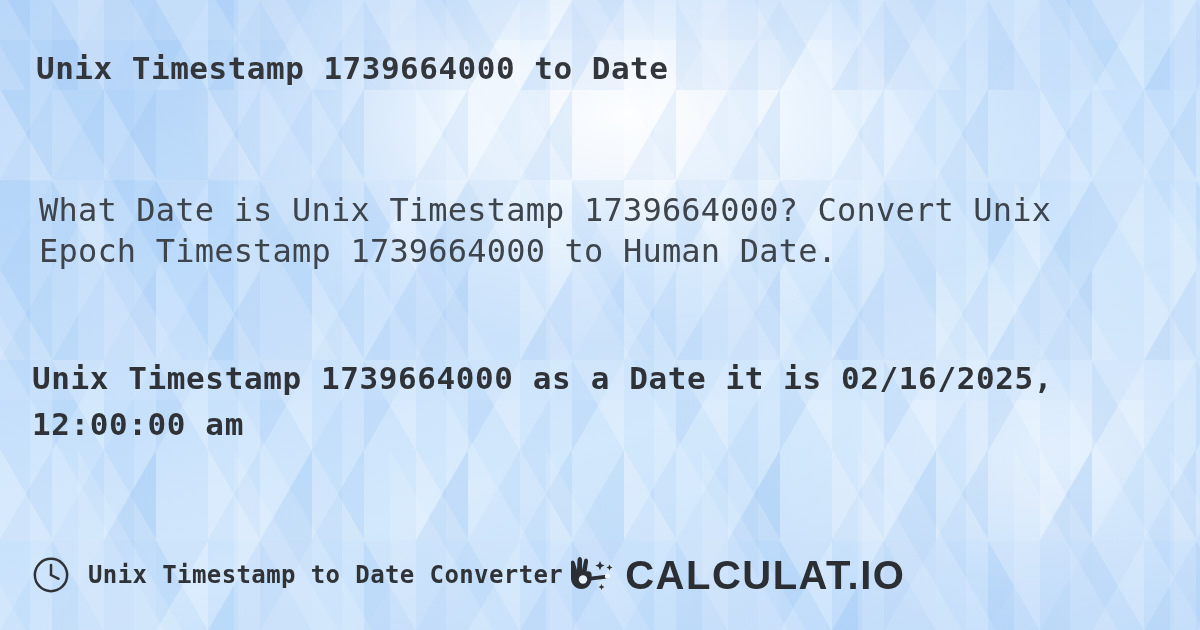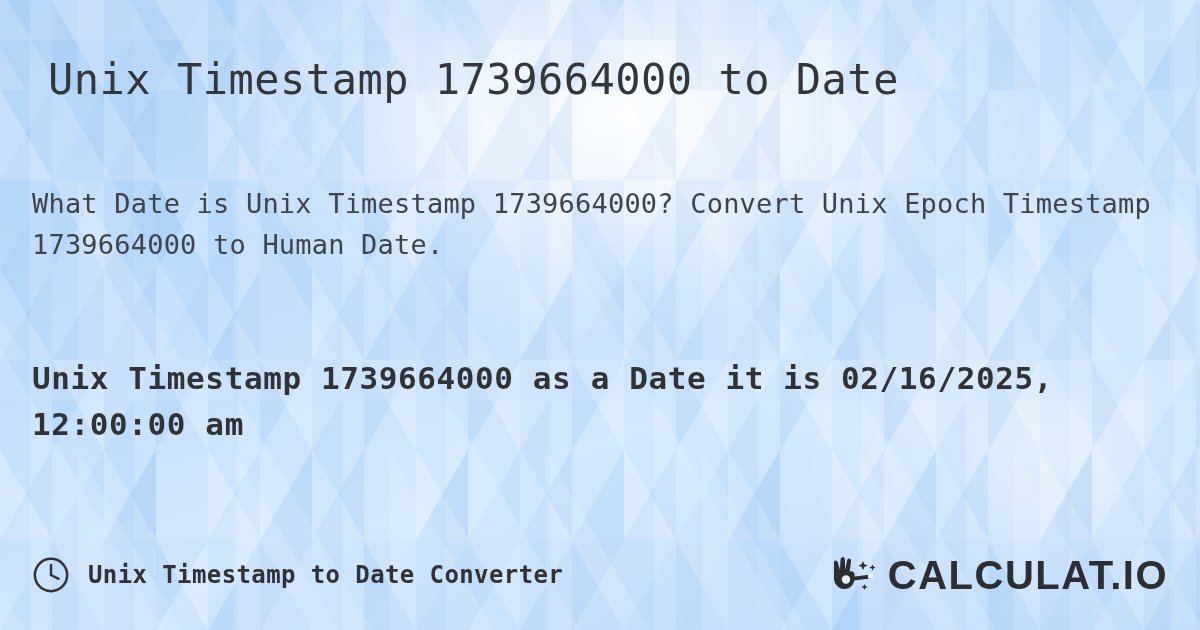--- a/index.html
+++ b/index.html
@@ -63,36 +63,36 @@
     width: 1200px;
     height: 630px;
     box-sizing: border-box;
     padding: 0 32px;
   }
 
   .page-title {
     position: absolute;
     left: 32px;
     top: 38px;
-    margin: 16px;
-    font-size: 42px;
+    margin: 4px;
+    font-size: 31px;
     line-height: 52px;
-    font-weight: normal;
+    font-weight: bold;
     letter-spacing: 0.5px;
     color: #33373b;
     white-space: nowrap;
   }
 
   .description {
     position: absolute;
     left: 32px;
     top: 183px;
     width: 1120px;
-    margin: 0;
-    font-size: 27px;
+    margin: 7px;
+    font-size: 32px;
     line-height: 41px;
     font-weight: normal;
     letter-spacing: 0.2px;
     color: #3e444b;
   }
 
   .result {
     position: absolute;
     left: 32px;
     top: 355px;
@@ -106,21 +106,21 @@
   }
 
   .footer {
     position: absolute;
     left: 32px;
     right: 32px;
     bottom: 32px;
     height: 46px;
     display: flex;
     align-items: center;
-    justify-content: space-between;
+    justify-content: flex-start;
   }
 
   .footer-left {
     display: flex;
     align-items: center;
     gap: 18px;
   }
 
   .clock-icon {
     width: 38px;

